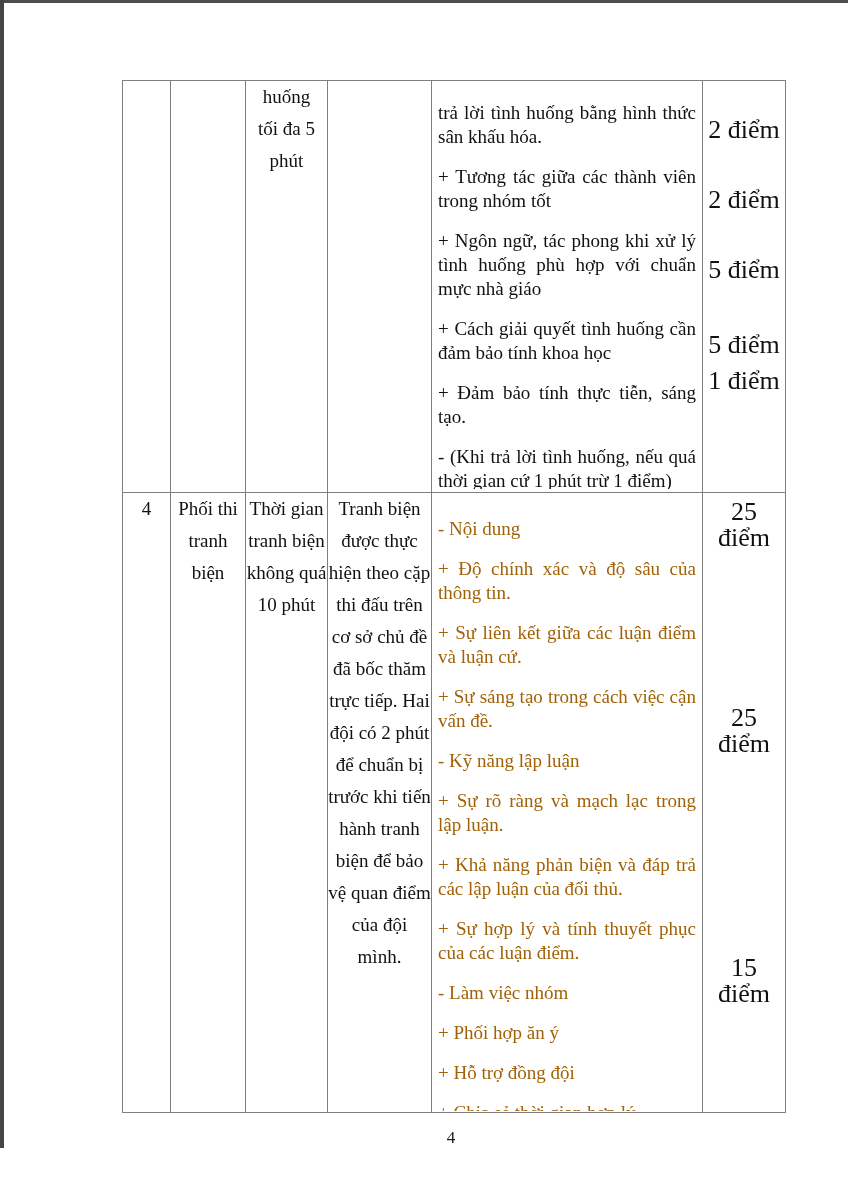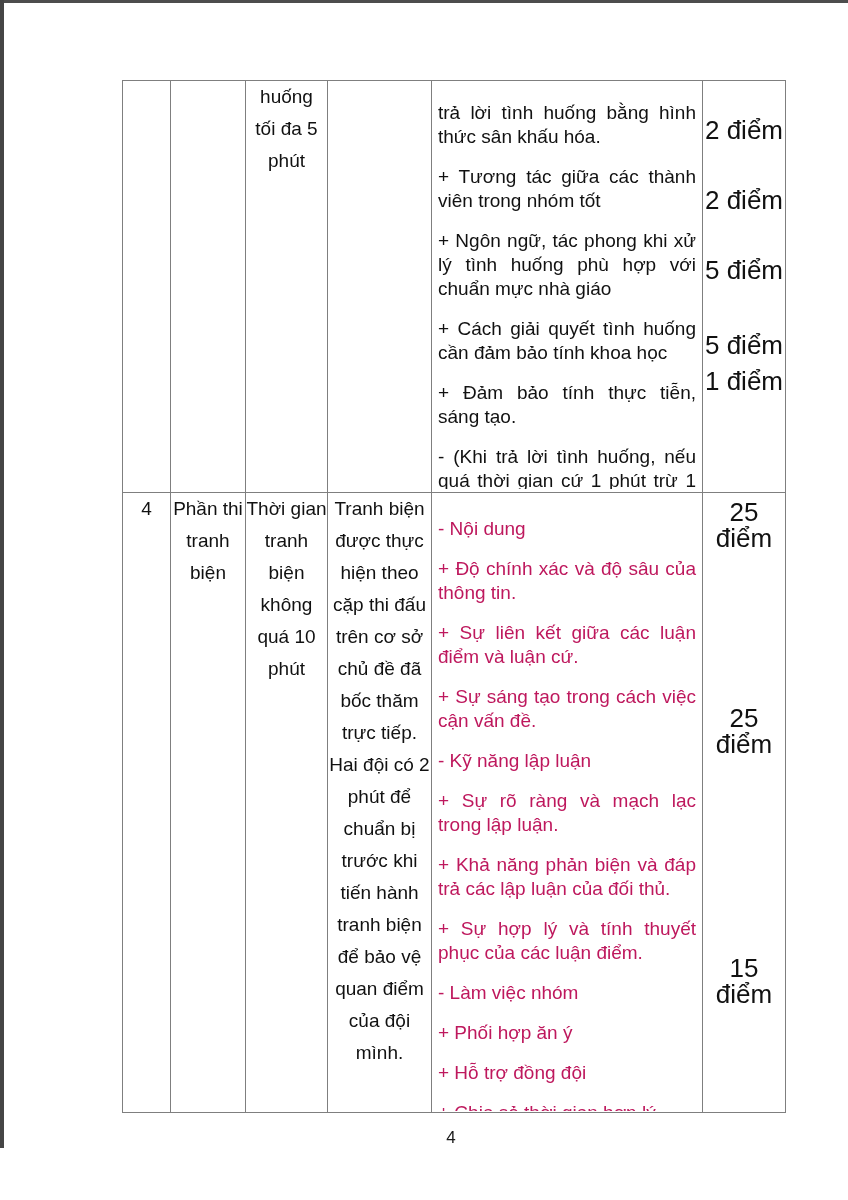--- a/index.html
+++ b/index.html
@@ -6,21 +6,21 @@
     margin: 0;
     padding: 0;
     background: #ffffff;
   }
   #canvas {
     position: relative;
     width: 848px;
     height: 1148px;
     background: #ffffff;
     overflow: hidden;
-    font-family: Liberation Sans, sans-serif;
+    font-family: Liberation Serif, serif;
     color: #111111;
   }
   .edge-top {
     position: absolute;
     left: 0; top: 0;
     width: 848px; height: 3px;
     background: #4d4d4d;
   }
   .edge-left {
     position: absolute;
@@ -63,21 +63,21 @@
   }
   .critwrap-r3 { height: 404px; }
   .critwrap-r4 { height: 610px; padding-top: 8px; }
 
   p.crit {
     margin: 16px 0 5px 0;
     line-height: 24px;
     text-align: justify;
   }
   .critwrap-r4 p.crit { margin-bottom: 7px; }
-  .navy { color: #be185d; }
+  .navy { color: #a16207; }
 
   td.points-cell { position: relative; }
   .pt {
     position: absolute;
     left: 0;
     width: 100%;
     text-align: center;
     line-height: 26px;
     font-size: 26px;
   }
@@ -132,21 +132,21 @@
         <span class="pt r3p0">2 điểm</span>
         <span class="pt r3p1">2 điểm</span>
         <span class="pt r3p2">5 điểm</span>
         <span class="pt r3p3">5 điểm</span>
         <span class="pt r3p4">1 điểm</span>
       </td>
     </tr>
 
     <tr style="height:620px;">
       <td class="c1 center-cell">4</td>
-      <td class="c2 center-cell">Phần thi tranh biện</td>
+      <td class="c2 center-cell">Phối thi tranh biện</td>
       <td class="c3 center-cell">Thời gian tranh biện không quá 10 phút</td>
       <td class="c4 center-cell">Tranh biện được thực hiện theo cặp thi đấu trên cơ sở chủ đề đã bốc thăm trực tiếp. Hai đội có 2 phút để chuẩn bị trước khi tiến hành tranh biện để bảo vệ quan điểm của đội mình.</td>
       <td class="c5 criteria-cell">
         <div class="critwrap critwrap-r4">
           <p class="crit navy">- Nội dung</p>
           <p class="crit navy">+ Độ chính xác và độ sâu của thông tin.</p>
           <p class="crit navy">+ Sự liên kết giữa các luận điểm và luận cứ.</p>
           <p class="crit navy">+ Sự sáng tạo trong cách việc cận vấn đề.</p>
           <p class="crit navy">- Kỹ năng lập luận</p>
           <p class="crit navy">+ Sự rõ ràng và mạch lạc trong lập luận.</p>

